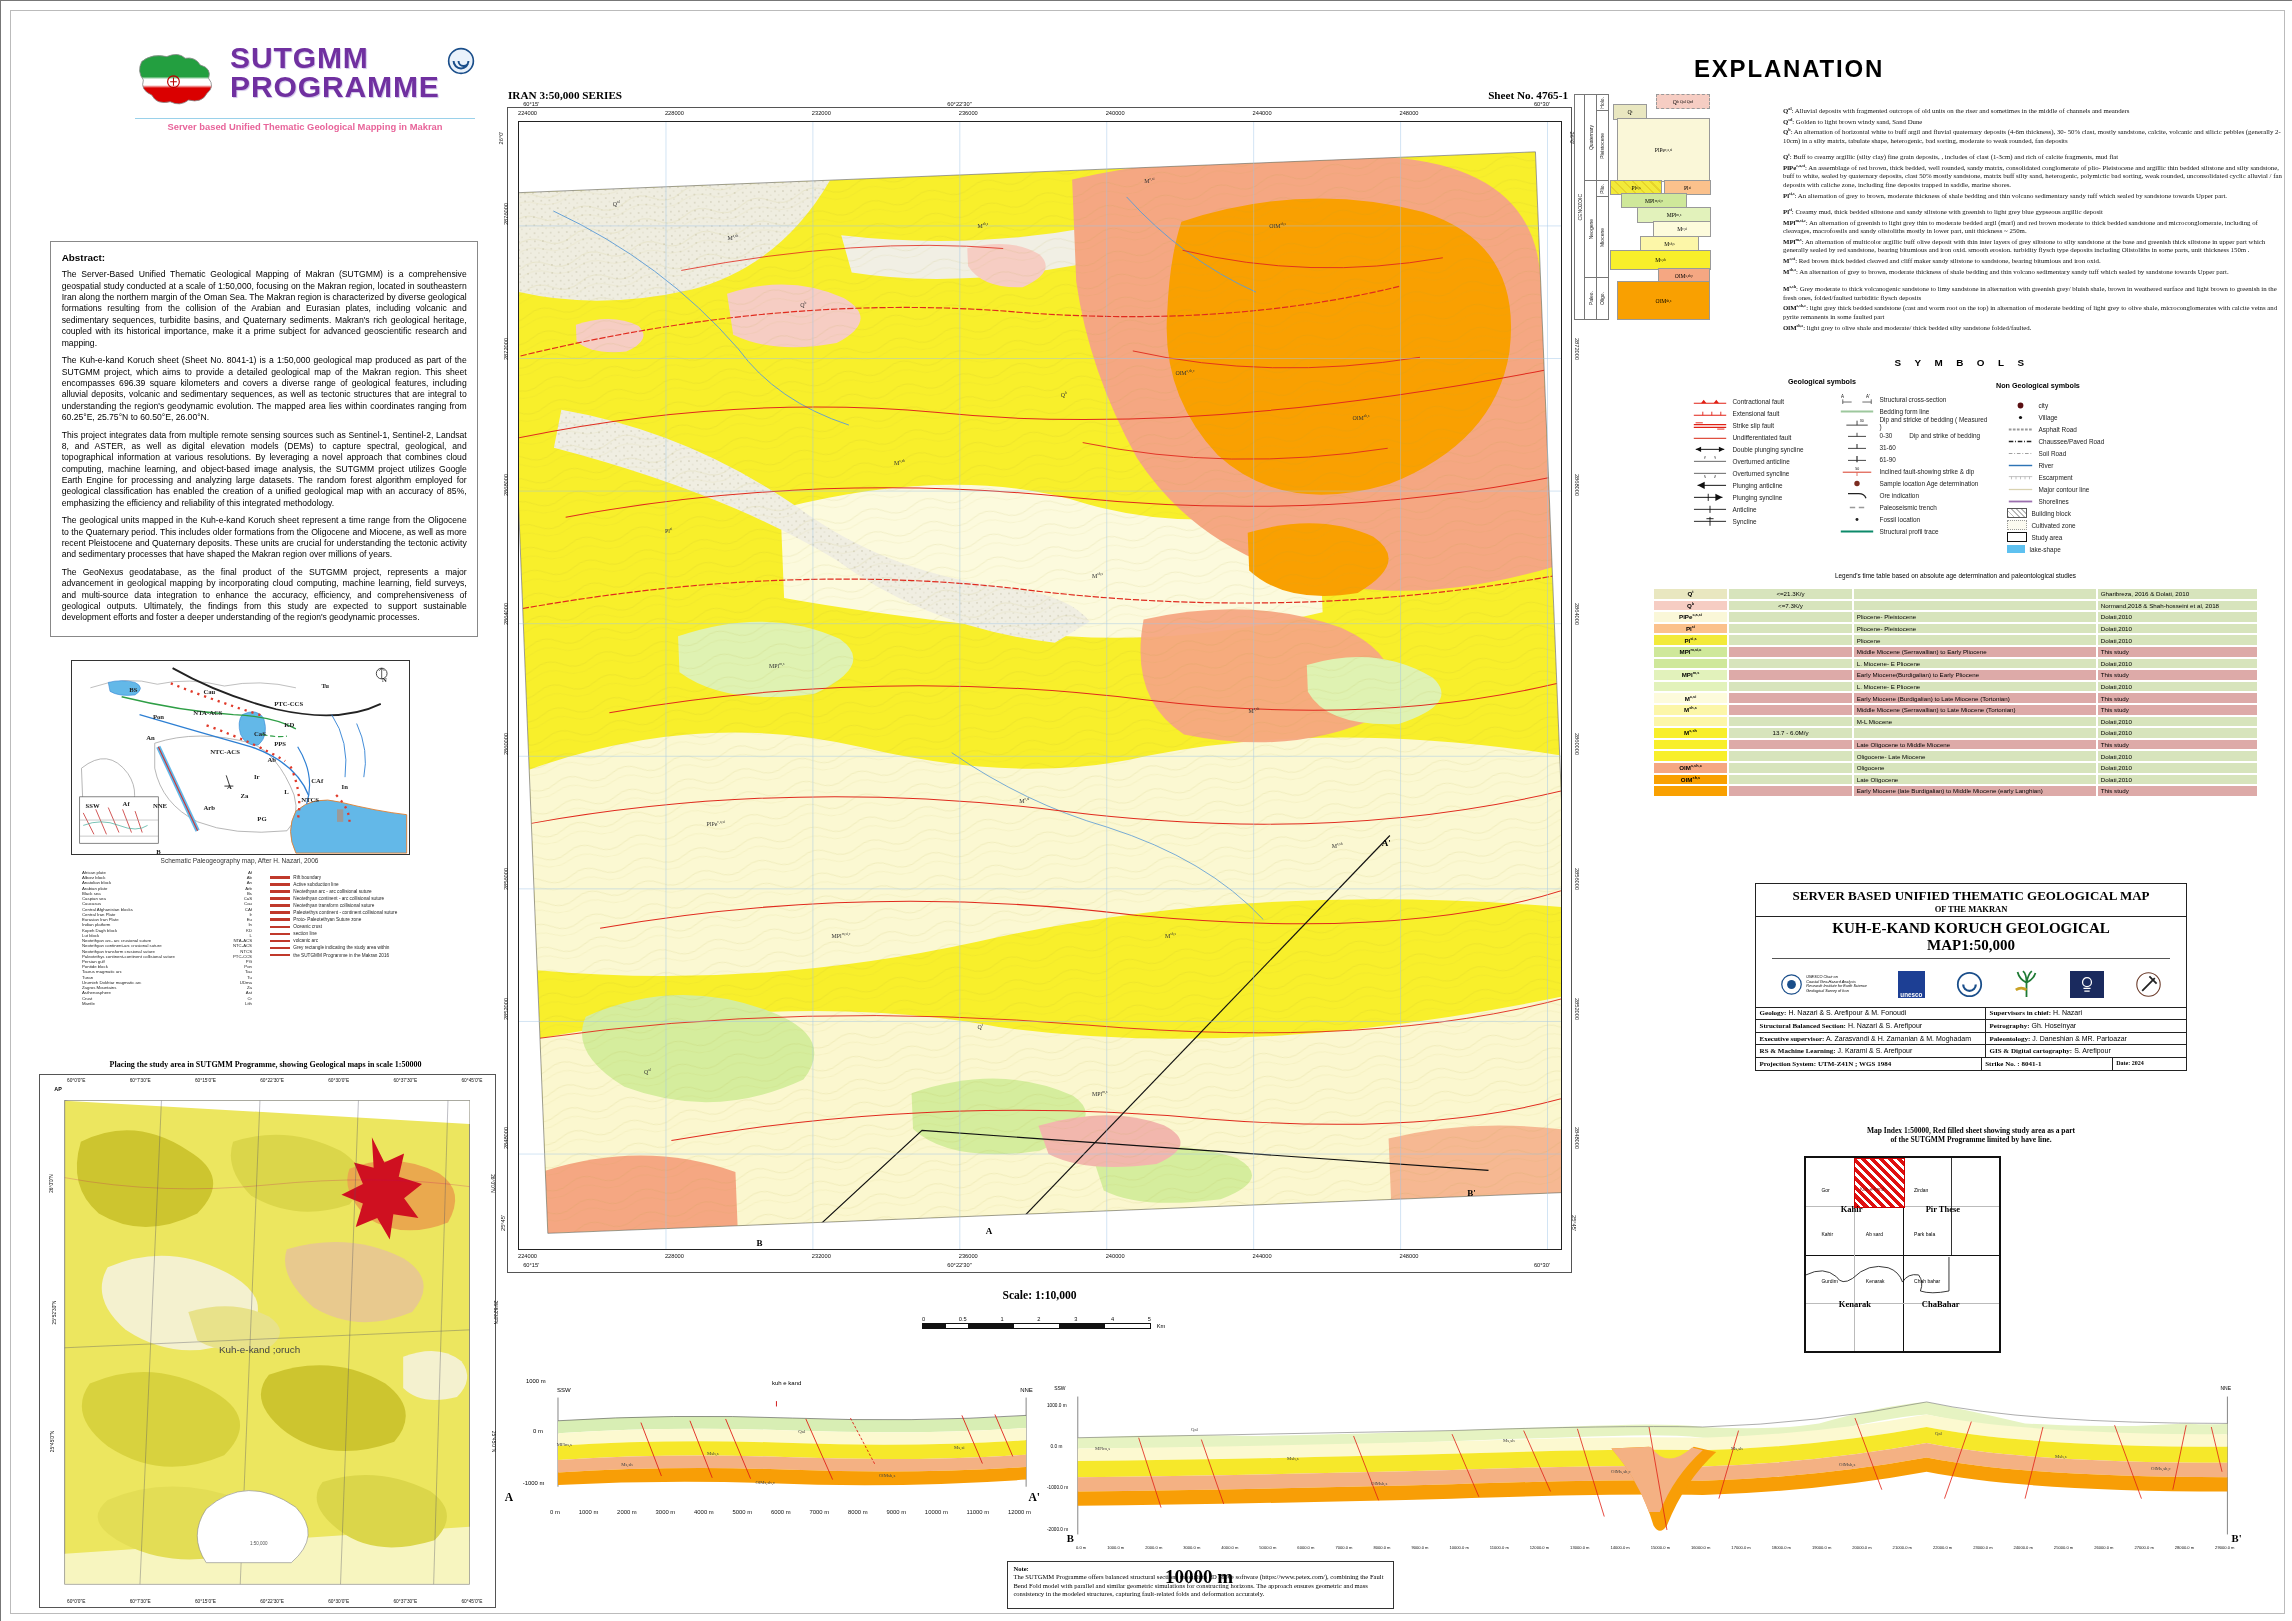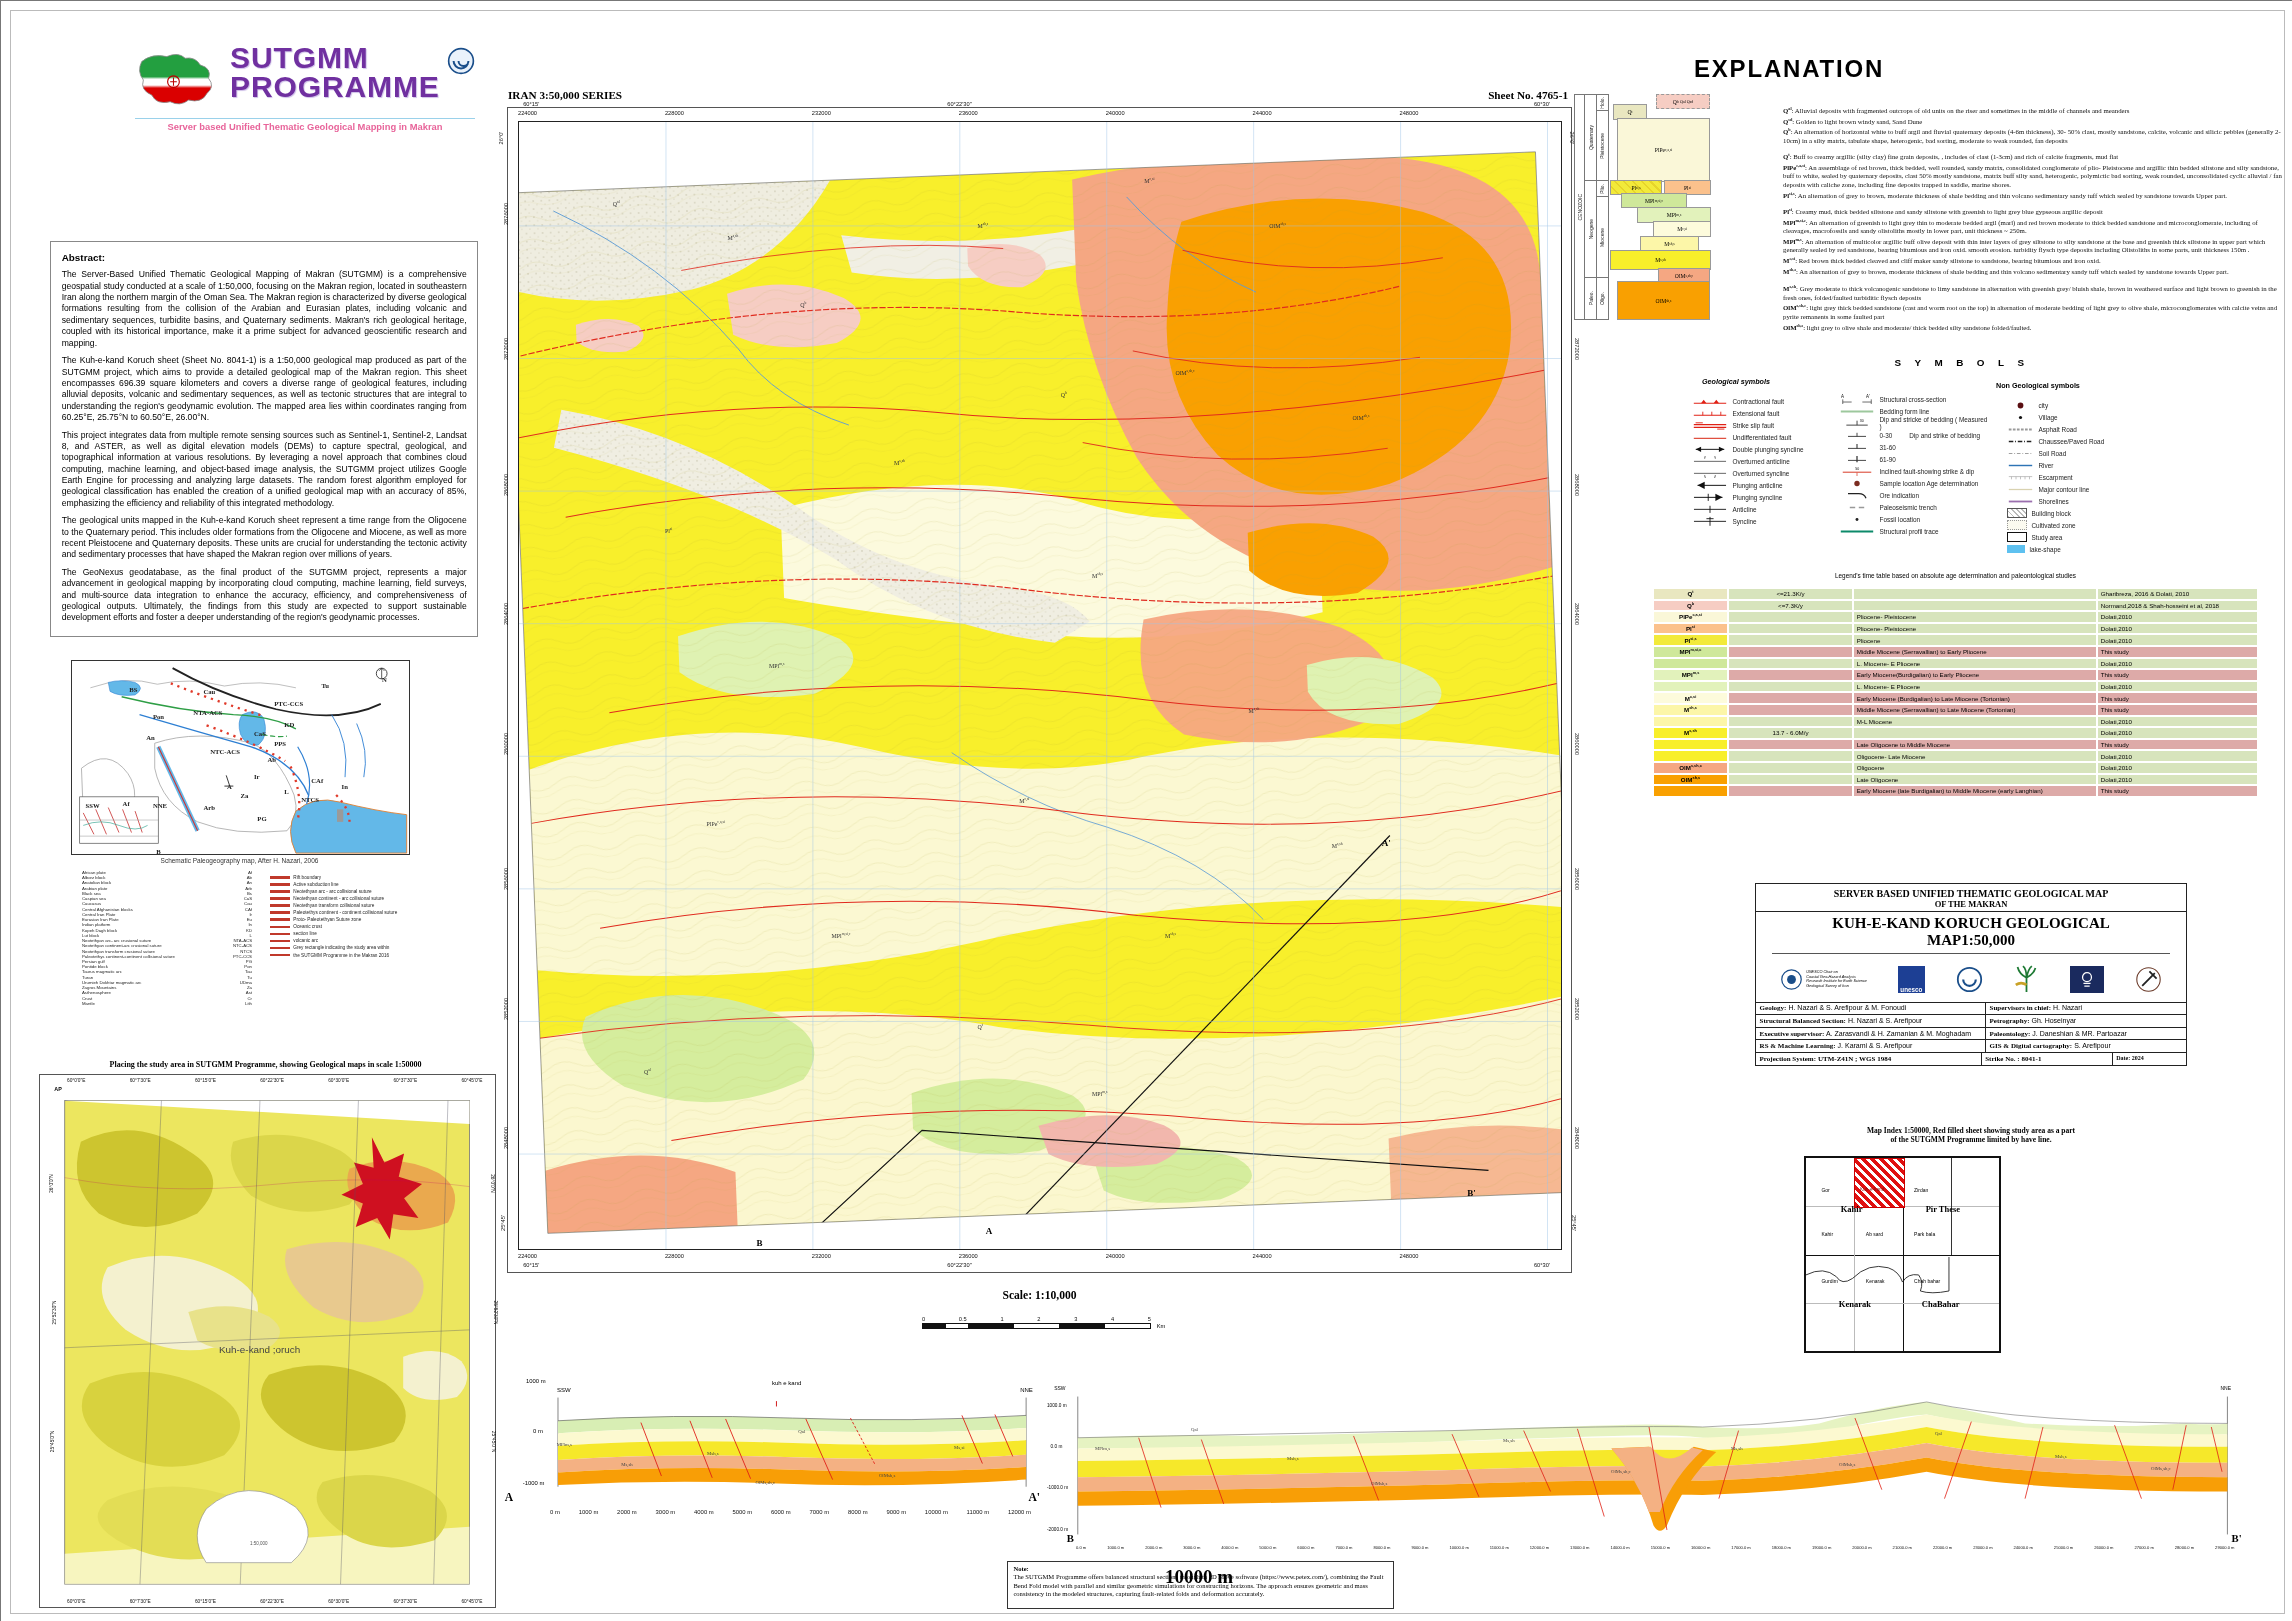--- a/index.html
+++ b/index.html
@@ -845,21 +845,21 @@
   </div>
       <div class="exp-entry">
     <span class="code"><span>OlM</span><sup>s,sh,c</sup></span><span>: light grey thick bedded sandstone (cast and worm root on the top) in alternation of moderate bedding of light grey to olive shale, microconglomerates with calcite veins and pyrite remanents in some faulted part</span>
   </div>
       <div class="exp-entry">
     <span class="code"><span>OlM</span><sup>sh,s</sup></span><span>: light grey to olive shale and moderate/ thick bedded silty sandstone folded/faulted.</span>
   </div>
     </div>
 
 <div class="abs ctr b" style="left:1755px;top:356px;width:412px;font-size:9.9px;letter-spacing:5.4px;">S Y M B O L S</div>
-<div class="abs sym-title" style="left:1701px;top:376px;font-style:italic;">Geological symbols</div>
+<div class="abs sym-title" style="left:1787px;top:376px;">Geological symbols</div>
 <div class="abs sym-title" style="left:1995px;top:380px;">Non Geological symbols</div>
 
 <div class="abs" style="left:1691px;top:394px;width:143px;">
   <div class="sym-row">
         <svg width="36" height="9" viewBox="0 0 40 10">
           <line x1="2" y1="7" x2="38" y2="7" stroke="#e02015" stroke-width="1.2"></line>
           <path d="M10,7 l3,-4 l3,4 Z M24,7 l3,-4 l3,4 Z" fill="#e02015"></path>
         </svg>
         <span>Contractional fault</span>
       </div>
@@ -1205,21 +1205,21 @@
         <div class="tt-row">
       <div class="tt-c tt-c0" style="background: rgb(249, 160, 1);"><span></span><sup></sup></div>
       <div class="tt-c tt-c1" style="background: rgb(221, 170, 168);"></div>
       <div class="tt-c tt-c2" style="background: rgb(221, 170, 168);">Early Miocene (late Burdigalian) to Middle Miocene (early Langhian)</div>
       <div class="tt-c tt-c3" style="background: rgb(221, 170, 168);">This study</div>
     </div>
       </div>
 </div>
 
 <div class="abs tb" style="left:1754px;top:882px;width:430px;">
-  <div class="ctr ser b" style="font-size:10px;padding-top:3.6px;">SERVER BASED UNIFIED THEMATIC GEOLOGICAL MAP</div>
+  <div class="ctr ser b" style="font-size:13px;padding-top:3.6px;">SERVER BASED UNIFIED THEMATIC GEOLOGICAL MAP</div>
   <div class="ctr ser b" style="font-size:8.5px;">OF THE MAKRAN</div>
   <div class="ctr ser b" style="font-size:15px;margin-top:2.7px;border-top:0.9px solid #222;padding-top:2.7px;">KUH-E-KAND KORUCH GEOLOGICAL</div>
   <div class="ctr ser b" style="font-size:15px;">MAP1:50,000</div>
   <div style="border-bottom:0.9px solid #555;margin:3.6px 16px;"></div>
   <div style="display:flex;align-items:center;justify-content:space-around;padding:2.7px 9px;height:39px;">
     <div style="display:flex;gap:2.7px;align-items:center;">
       <svg width="23" height="23" viewBox="0 0 26 26">
             <circle cx="13" cy="13" r="11" fill="none" stroke="#1a4e8a" stroke-width="1.4"></circle>
             <circle cx="13" cy="13" r="5" fill="#1a4e8a"></circle>
           </svg>

